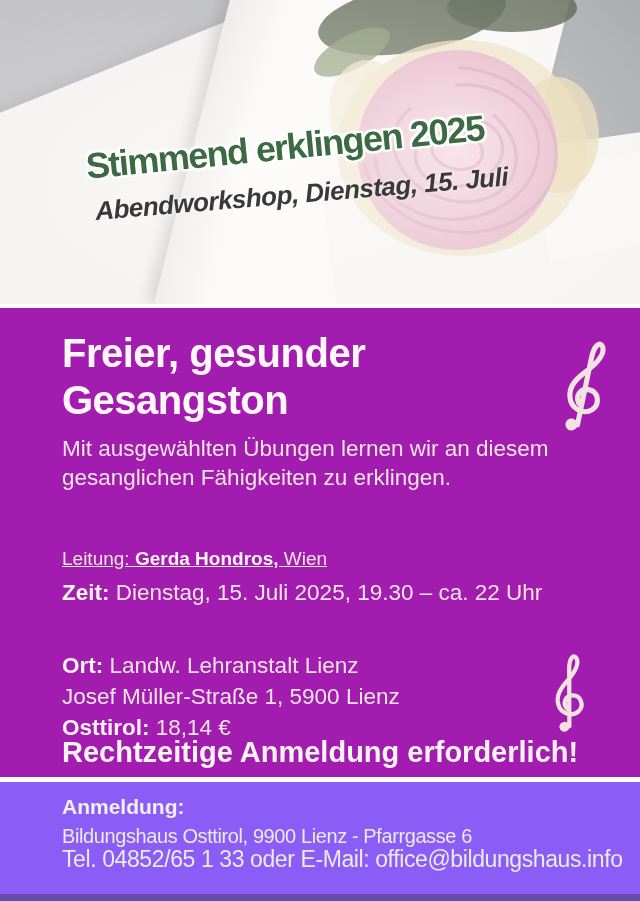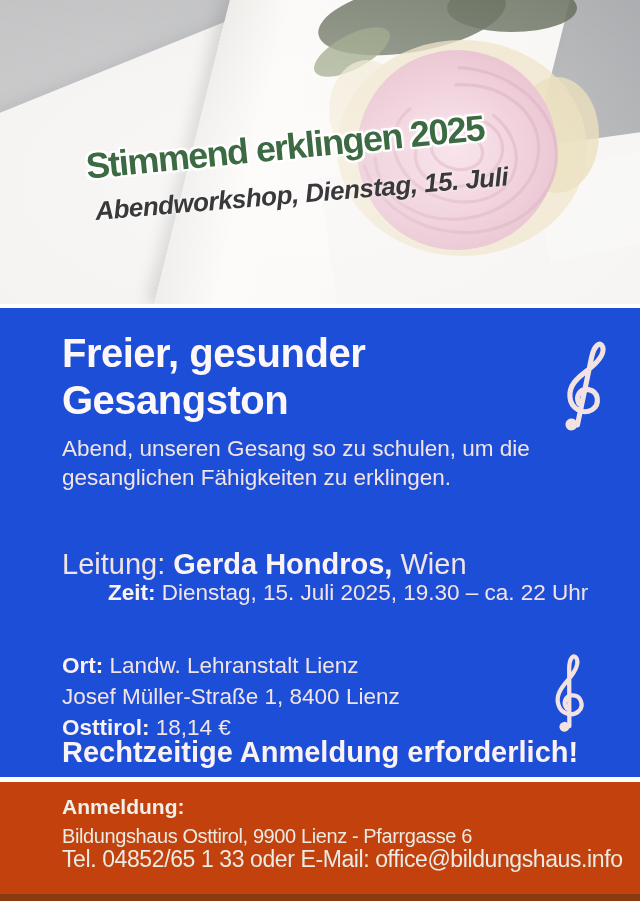--- a/index.html
+++ b/index.html
@@ -43,41 +43,41 @@
   }
   .hdr-subtitle{
     position:absolute;left:94px;top:196px;white-space:nowrap;
     font-size:26px;font-weight:bold;font-style:italic;letter-spacing:-.5px;color:#39393b;
     transform:rotate(-4.8deg);transform-origin:left top;
     text-shadow:0 0 5px rgba(255,255,255,.7);
   }
   
   .main{
     position:absolute;left:0;top:308px;width:640px;height:469px;
-    background:#1d4ed8;color:#f3e7e7;
+    background:#a21caf;color:#f3e7e7;
   }
   .main-title{
     position:absolute;left:62px;top:22px;
     font-size:40px;line-height:47px;font-weight:bold;color:#fdf8f7;letter-spacing:-.5px;
   }
   .paragraph{
     position:absolute;left:62px;top:127px;
     font-size:22.5px;line-height:28.5px;color:#f3e4e4;
   }
-  .line-leitung{position:absolute;left:62px;top:240px;font-size:29px;color:#f3e4e4;}
-  .line-zeit{position:absolute;left:62px;top:272px;font-size:22.5px;color:#f3e4e4;margin-left:46px;}
+  .line-leitung{position:absolute;left:62px;top:240px;font-size:19px;color:#f3e4e4;text-decoration:underline;}
+  .line-zeit{position:absolute;left:62px;top:272px;font-size:22.5px;color:#f3e4e4;}
   .ort-block{position:absolute;left:62px;top:342px;font-size:22.5px;line-height:31px;color:#f3e4e4;}
   .notice{position:absolute;left:62px;top:428px;font-size:29px;font-weight:bold;color:#fbf3f3;}
   .main b{font-weight:bold;color:#fbf3f3;}
   .clef1{position:absolute;left:552px;top:14px;transform:rotate(4deg);}
   .clef2{position:absolute;left:541px;top:334px;transform:rotate(-8deg);}
   
   .footer{
     position:absolute;left:0;top:782px;width:640px;height:119px;
-    background:#c2410c;color:#e9ebe4;
+    background:#8b5cf6;color:#e9ebe4;
   }
   .footer-label{position:absolute;left:62px;top:13px;font-size:21px;font-weight:bold;color:#f0f1eb;}
   .footer-line1{position:absolute;left:62px;top:43px;font-size:20px;letter-spacing:-.4px;}
   .footer-line2{position:absolute;left:62px;top:64px;font-size:23px;letter-spacing:-.4px;}
   .footer-shadow{position:absolute;left:0;bottom:0;width:640px;height:7px;background:rgba(35,45,30,.35);}
 </style>
 </head>
 <body>
 
 <div id="flyer">
@@ -122,31 +122,31 @@
     <div class="hdr-subtitle">Abendworkshop, Dienstag, 15. Juli</div>
   </div>
 
   <div class="main">
     <div class="main-title">
       <div>Freier, gesunder</div>
       <div>Gesangston</div>
     </div>
 
     <div class="paragraph">
-      <div>Abend, unseren Gesang so zu schulen, um die</div>
+      <div>Mit ausgewählten Übungen lernen wir an diesem</div>
       <div>gesanglichen Fähigkeiten zu erklingen.</div>
     </div>
 
     <div class="line-leitung"><span>Leitung: </span><b>Gerda Hondros, </b><span>Wien</span></div>
 
     <div class="line-zeit"><b>Zeit: </b><span>Dienstag, 15. Juli 2025, 19.30 – ca. 22 Uhr</span></div>
 
     <div class="ort-block">
       <div><b>Ort: </b><span>Landw. Lehranstalt Lienz</span></div>
-      <div>Josef Müller-Straße 1, 8400 Lienz</div>
+      <div>Josef Müller-Straße 1, 5900 Lienz</div>
       <div><b>Osttirol: </b><span>18,14 €</span></div>
     </div>
 
     <div class="notice">Rechtzeitige Anmeldung erforderlich!</div>
 
     <svg class="clef1" width="60" height="124" viewBox="0 0 70 140">
       <circle cx="26" cy="118" r="7" fill="#f3e2e2"></circle>
       <path d="M33 118 L44 38 C46 24 53 18 56 25 C59 33 51 44 41 53
                C28 64 20 73 22 86 C24 100 39 106 49 99
                C58 92 55 77 43 76 C33 75 28 85 33 93" stroke="#f3e2e2" stroke-width="6" fill="none" stroke-linecap="round"></path>

